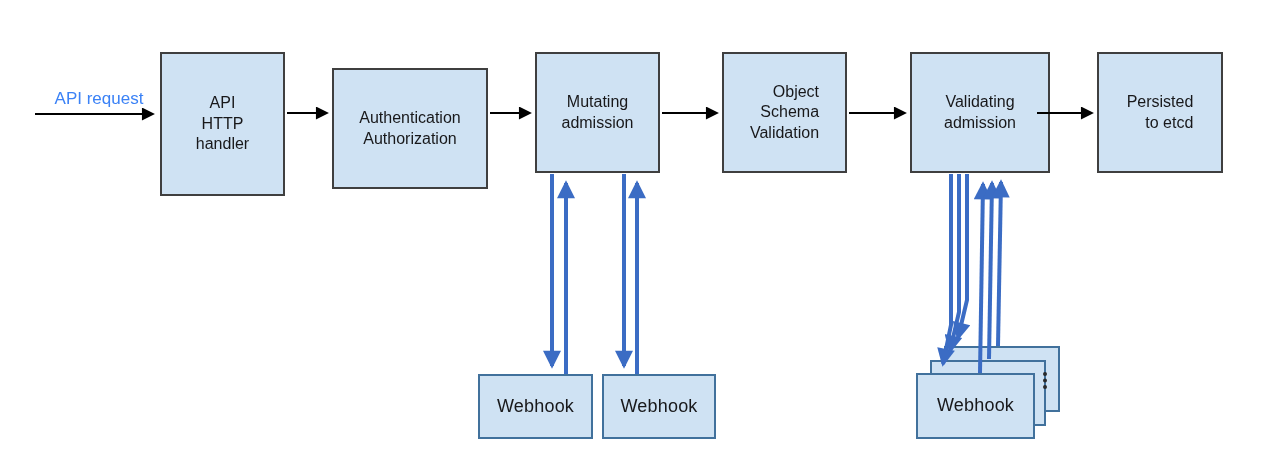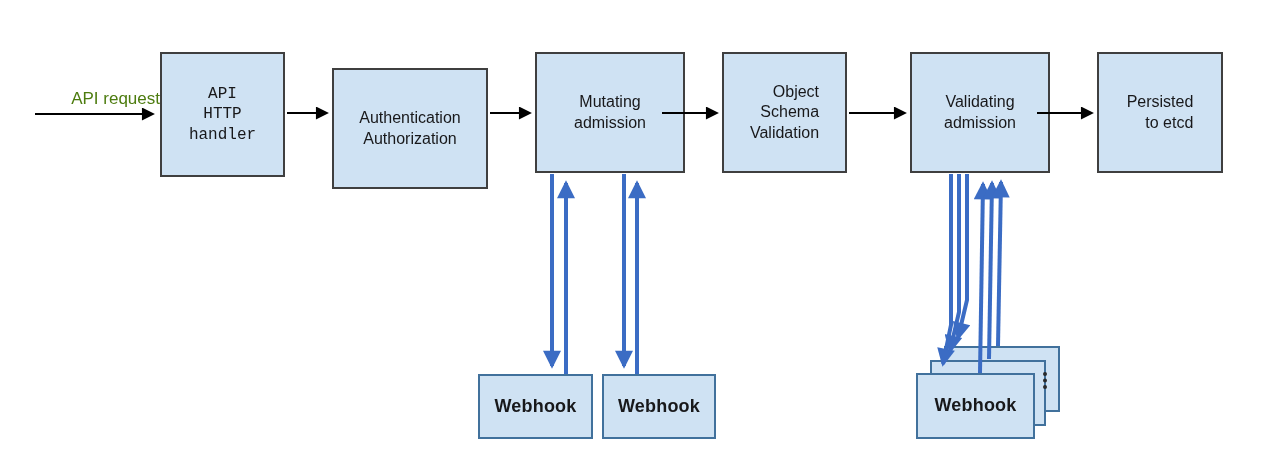--- a/index.html
+++ b/index.html
@@ -25,31 +25,31 @@
   .box .lbl {
     white-space: pre-line;
     line-height: 1.28;
     font-size: 16px;
   }
   .webhook {
     border: 2px solid #41719c;
   }
   .webhook .lbl {
     font-size: 18px;
-    font-weight: 700;
+    font-weight: 400;
     letter-spacing: 0.2px;
   }
   .api-request {
     position: absolute;
     left: 38px;
     top: 89px;
     width: 122px;
     font-size: 17px;
-    color: #4d7c0f;
-    text-align: right;
+    color: #3b82f6;
+    text-align: center;
   }
   .arrows-layer {
     position: absolute;
     left: 0; top: 0;
     width: 1278px; height: 476px;
     z-index: 5;
     pointer-events: none;
   }
   .clipped-text-sliver {
     position: absolute;
@@ -65,32 +65,32 @@
   .stack-mid   { z-index: 2; }
   .stack-front { z-index: 3; }
 </style>
 </head>
 <body>
 
 <div class="canvas">
 
   <div class="api-request">API request</div>
 
-  <div class="box" style="left:160px; top:52px; width:125px; height:125px;font-family:Liberation Mono, monospace;">
+  <div class="box" style="left:160px; top:52px; width:125px; height:144px;">
     <span class="lbl">API
 HTTP
 handler</span>
   </div>
 
   <div class="box" style="left:332px; top:68px; width:156px; height:121px;">
     <span class="lbl">Authentication
 Authorization</span>
   </div>
 
-  <div class="box" style="left:535px; top:52px; width:150px; height:121px;">
+  <div class="box" style="left:535px; top:52px; width:125px; height:121px;">
     <span class="lbl">Mutating
 admission</span>
   </div>
 
   <div class="box" style="left:722px; top:52px; width:125px; height:121px;text-align:right;">
     <span class="lbl">Object
 Schema
 Validation</span>
   </div>
 

